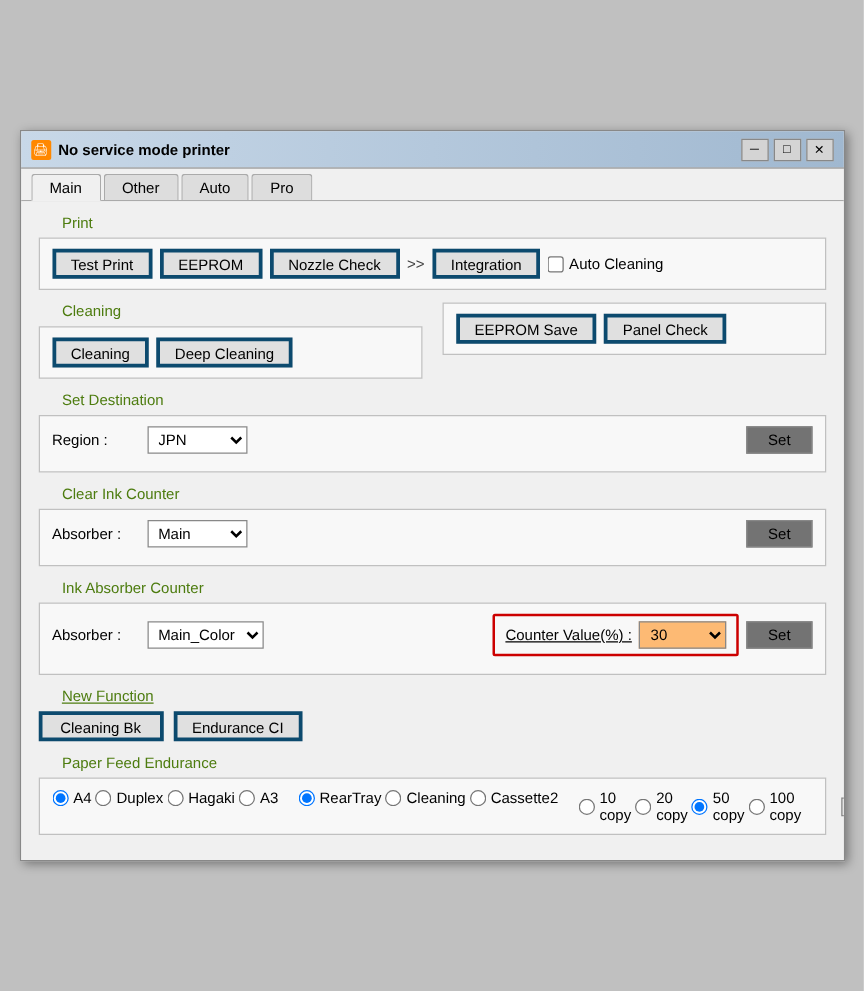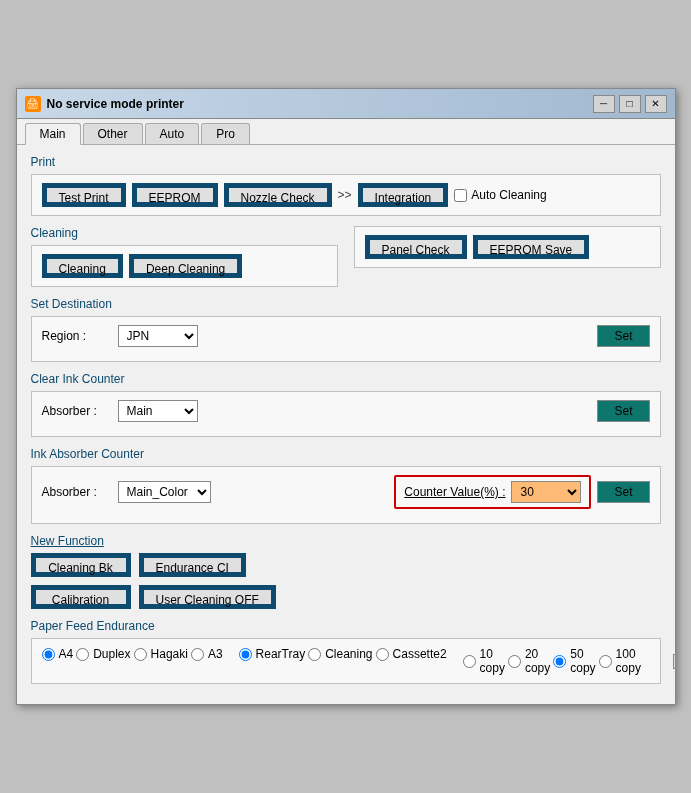--- a/index.html
+++ b/index.html
@@ -85,38 +85,39 @@
     .content {
       padding: 10px 14px;
       background: #f0f0f0;
     }
     .section {
       margin-bottom: 10px;
     }
     .section-label {
       font-size: 12px;
       margin-bottom: 5px;
-      color: #0c4a6e;
+      color: #4d7c0f;
+      margin-left: 19px;
     }
     .section-box {
       border: 1px solid #c0c0c0;
       padding: 8px 10px;
       background: #f8f8f8;
     }
     .row {
       display: flex;
       align-items: center;
       gap: 6px;
       margin-bottom: 6px;
     }
     .row:last-child { margin-bottom: 0; }
     .btn {
       padding: 3px 12px;
       background: #e0e0e0;
-      border: 5px solid #0c4a6e;
+      border: 3px solid #0c4a6e;
       cursor: pointer;
       font-size: 12px;
       min-width: 70px;
       text-align: center;
       height: 24px;
     }
     .checkbox-label {
       display: flex;
       align-items: center;
       gap: 4px;
@@ -140,21 +141,21 @@
     .select-field {
       padding: 2px 4px;
       border: 1px solid #888;
       background: white;
       font-size: 12px;
       height: 22px;
       min-width: 80px;
     }
     .set-btn {
       padding: 2px 16px;
-      background: #0f766e;
+      background: #737373;
       border: 1px solid #888;
       cursor: pointer;
       font-size: 12px;
       height: 22px;
     }
     .counter-highlight {
       border: 2px solid #cc0000;
       padding: 4px 8px;
       display: flex;
       align-items: center;
@@ -261,22 +262,22 @@
           <div class="row">
             <button class="btn">Cleaning</button>
             <button class="btn" style="min-width:100px;">Deep Cleaning</button>
           </div>
         </div>
       </div>
 
       <div style="flex:1;">
         <div class="section-box">
           <div class="row">
+            <button class="btn" style="min-width:90px;">EEPROM Save</button>
             <button class="btn" style="min-width:90px;">Panel Check</button>
-            <button class="btn" style="min-width:90px;">EEPROM Save</button>
           </div>
         </div>
       </div>
     </div>
 
     <div class="section">
       <div class="section-label">Set Destination</div>
       <div class="section-box">
         <div class="field-row">
           <span class="field-label">Region :</span>
@@ -337,24 +338,20 @@
         </div>
       </div>
     </div>
 
     <div class="section">
       <div class="section-label new-function-label">New Function</div>
       <div style="display:flex; gap:8px; margin-bottom:8px;">
         <button class="btn" style="min-width:100px;">Cleaning Bk</button>
         <button class="btn" style="min-width:100px;">Endurance CI</button>
       </div>
-      <div style="display:flex; gap:8px;">
-        <button class="btn" style="min-width:100px;">Calibration</button>
-        <button class="btn" style="min-width:130px;">User Cleaning OFF</button>
-      </div>
     </div>
 
     <div class="section">
       <div class="section-label">Paper Feed Endurance</div>
       <div class="section-box">
         <div style="display:flex; gap:16px; align-items:flex-start;">
 
           <div class="endurance-col">
             <label class="radio-label">
               <input type="radio" name="paper" checked="" style="">

